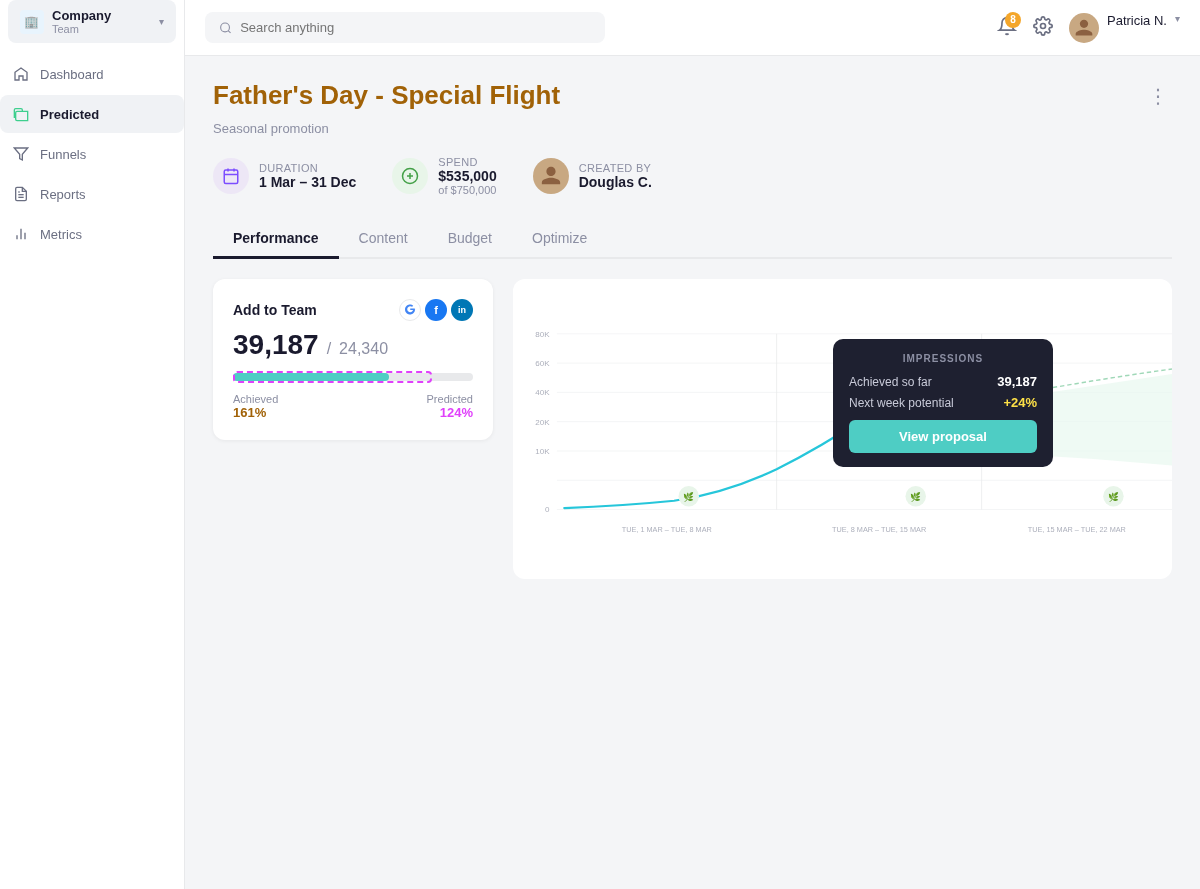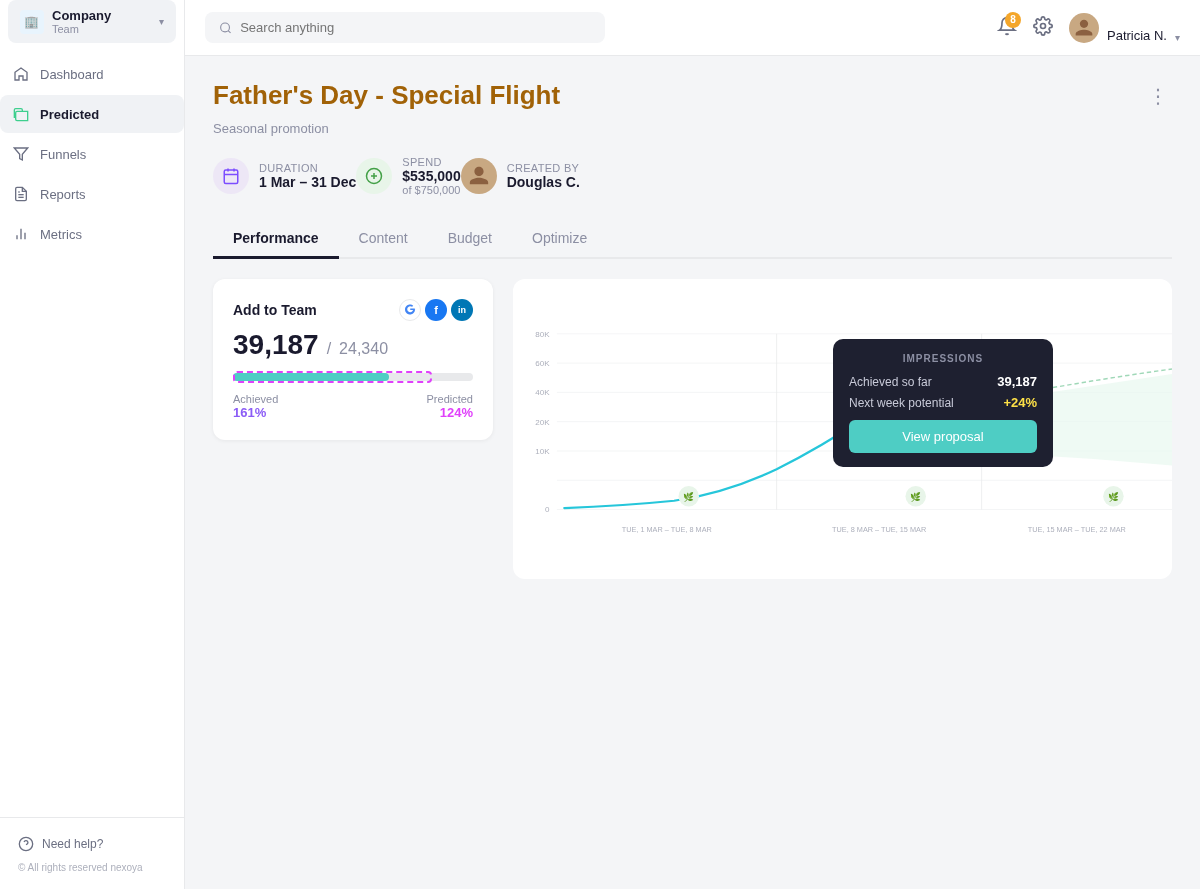--- a/index.html
+++ b/index.html
@@ -58,35 +58,35 @@
     .topbar-right { display: flex; align-items: center; gap: 16px; margin-left: auto; }
     .notif-btn { position: relative; cursor: pointer; }
     .notif-btn svg { width: 20px; height: 20px; color: #6b6f82; }
     .notif-badge {
       position: absolute; top: -4px; right: -4px; background: #f4a62a;
       color: #fff; font-size: 10px; font-weight: 700; border-radius: 50%;
       width: 16px; height: 16px; display: flex; align-items: center; justify-content: center;
     }
     .settings-btn { cursor: pointer; }
     .settings-btn svg { width: 20px; height: 20px; color: #6b6f82; }
-    .user-info { display: flex; align-items: flex-end; gap: 8px; cursor: pointer; }
+    .user-info { display: flex; align-items: flex-start; gap: 8px; cursor: pointer; }
     .user-avatar { width: 30px; height: 30px; border-radius: 50%; background: #c8a882; overflow: hidden; display: flex; align-items: center; justify-content: center; }
     .user-name { font-size: 13px; font-weight: 500; color: #1a1a2e; }
 
     
     .page-content { flex: 1; overflow-y: auto; padding: 24px 28px; background: #f4f5f7; }
 
     
     .campaign-header { display: flex; justify-content: space-between; align-items: flex-start; margin-bottom: 20px; }
     .campaign-title { font-size: 26px; font-weight: 700; color: #a16207; }
     .campaign-subtitle { font-size: 13px; color: #8c8fa3; margin-top: 10px; }
     .more-btn { cursor: pointer; color: #8c8fa3; font-size: 20px; padding: 4px; }
 
     
-    .campaign-meta { display: flex; align-items: center; margin-bottom: 24px; }
+    .campaign-meta { display: flex; align-items: center; gap: 36px; margin-bottom: 24px; }
     .meta-item { display: flex; align-items: center; gap: 10px; }
     .meta-icon { width: 36px; height: 36px; display: flex; align-items: center; justify-content: center; border-radius: 50%; }
     .meta-icon.duration { background: #ede7f6; }
     .meta-icon.spend { background: #e8f5e9; }
     .meta-label { font-size: 11px; color: #8c8fa3; font-weight: 500; text-transform: uppercase; letter-spacing: 0.3px; }
     .meta-value { font-size: 14px; font-weight: 600; color: #1a1a2e; }
     .meta-sub { font-size: 11px; color: #8c8fa3; }
     .meta-avatar { width: 36px; height: 36px; border-radius: 50%; background: #c8a882; display: flex; align-items: center; justify-content: center; overflow: hidden; }
 
     
@@ -109,37 +109,37 @@
     .google-icon { background: #fff; border: 1px solid #e8e9eb; }
     .facebook-icon { background: #1877f2; color: #fff; }
     .linkedin-icon { background: #0077b5; color: #fff; }
 
     .card-numbers { display: flex; align-items: baseline; gap: 8px; margin-bottom: 12px; }
     .main-number { font-size: 28px; font-weight: 700; color: #1a1a2e; }
     .target-number { font-size: 16px; color: #8c8fa3; }
 
     .card-stats { display: flex; justify-content: space-between; }
     .stat-label { font-size: 11px; color: #8c8fa3; }
-    .stat-value-achieved { font-size: 13px; font-weight: 600; color: #8b5cf6; }
+    .stat-value-achieved { font-size: 13px; font-weight: 600; color: #a16207; }
     .stat-value-predicted { font-size: 13px; font-weight: 600; color: #e040fb; }
 
     
     .chart-tooltip {
       position: absolute; background: #1e2030; color: #fff; border-radius: 10px;
       padding: 14px 16px; min-width: 220px; z-index: 10;
       top: 180px; left: 370px;
     }
     .tooltip-title { font-size: 10px; color: #8c8fa3; text-transform: uppercase; letter-spacing: 1px; text-align: center; margin-bottom: 10px; font-weight: 600; }
     .tooltip-row { display: flex; justify-content: space-between; margin-bottom: 6px; align-items: center; }
     .tooltip-label { font-size: 12px; color: #c8cad8; }
     .tooltip-value { font-size: 13px; font-weight: 700; color: #fff; }
     .tooltip-value.green { color: #fde047; }
     .tooltip-btn {
       background: #4ecdc4; color: #fff; border: none; border-radius: 6px;
-      padding: 9px 0; width: 100%; text-align: center; font-size: 13px; font-weight: 400;
+      padding: 9px 0; width: 100%; text-align: center; font-size: 13px; font-weight: 700;
       cursor: pointer; margin-top: 10px; display: block;
     }
   </style>
 </head>
 <body>
 
 <div class="sidebar">
 
   <div class="sidebar-team">
     <div class="sidebar-team-left">
@@ -195,31 +195,20 @@
         <svg width="16" height="16" viewBox="0 0 24 24" fill="none" stroke="currentColor" stroke-width="2">
             <line x1="18" y1="20" x2="18" y2="10"></line>
             <line x1="12" y1="20" x2="12" y2="4"></line>
             <line x1="6" y1="20" x2="6" y2="14"></line>
           </svg>
       </span>
       <span>Metrics</span>
     </div>
   </nav>
 
-  <div class="sidebar-footer">
-    <div class="need-help">
-      <svg width="16" height="16" viewBox="0 0 24 24" fill="none" stroke="currentColor" stroke-width="2">
-          <circle cx="12" cy="12" r="10"></circle>
-          <path d="M9.09 9a3 3 0 015.83 1c0 2-3 3-3 3"></path>
-          <line x1="12" y1="17" x2="12.01" y2="17"></line>
-        </svg>
-      <span>Need help?</span>
-    </div>
-    <div class="copyright">© All rights reserved nexoya</div>
-  </div>
 </div>
 
 <div class="main">
 
   <div class="topbar">
     <div class="search-bar">
       <svg width="14" height="14" viewBox="0 0 24 24" fill="none" stroke="#8c8fa3" stroke-width="2">
           <circle cx="11" cy="11" r="8"></circle>
           <line x1="21" y1="21" x2="16.65" y2="16.65"></line>
         </svg>

